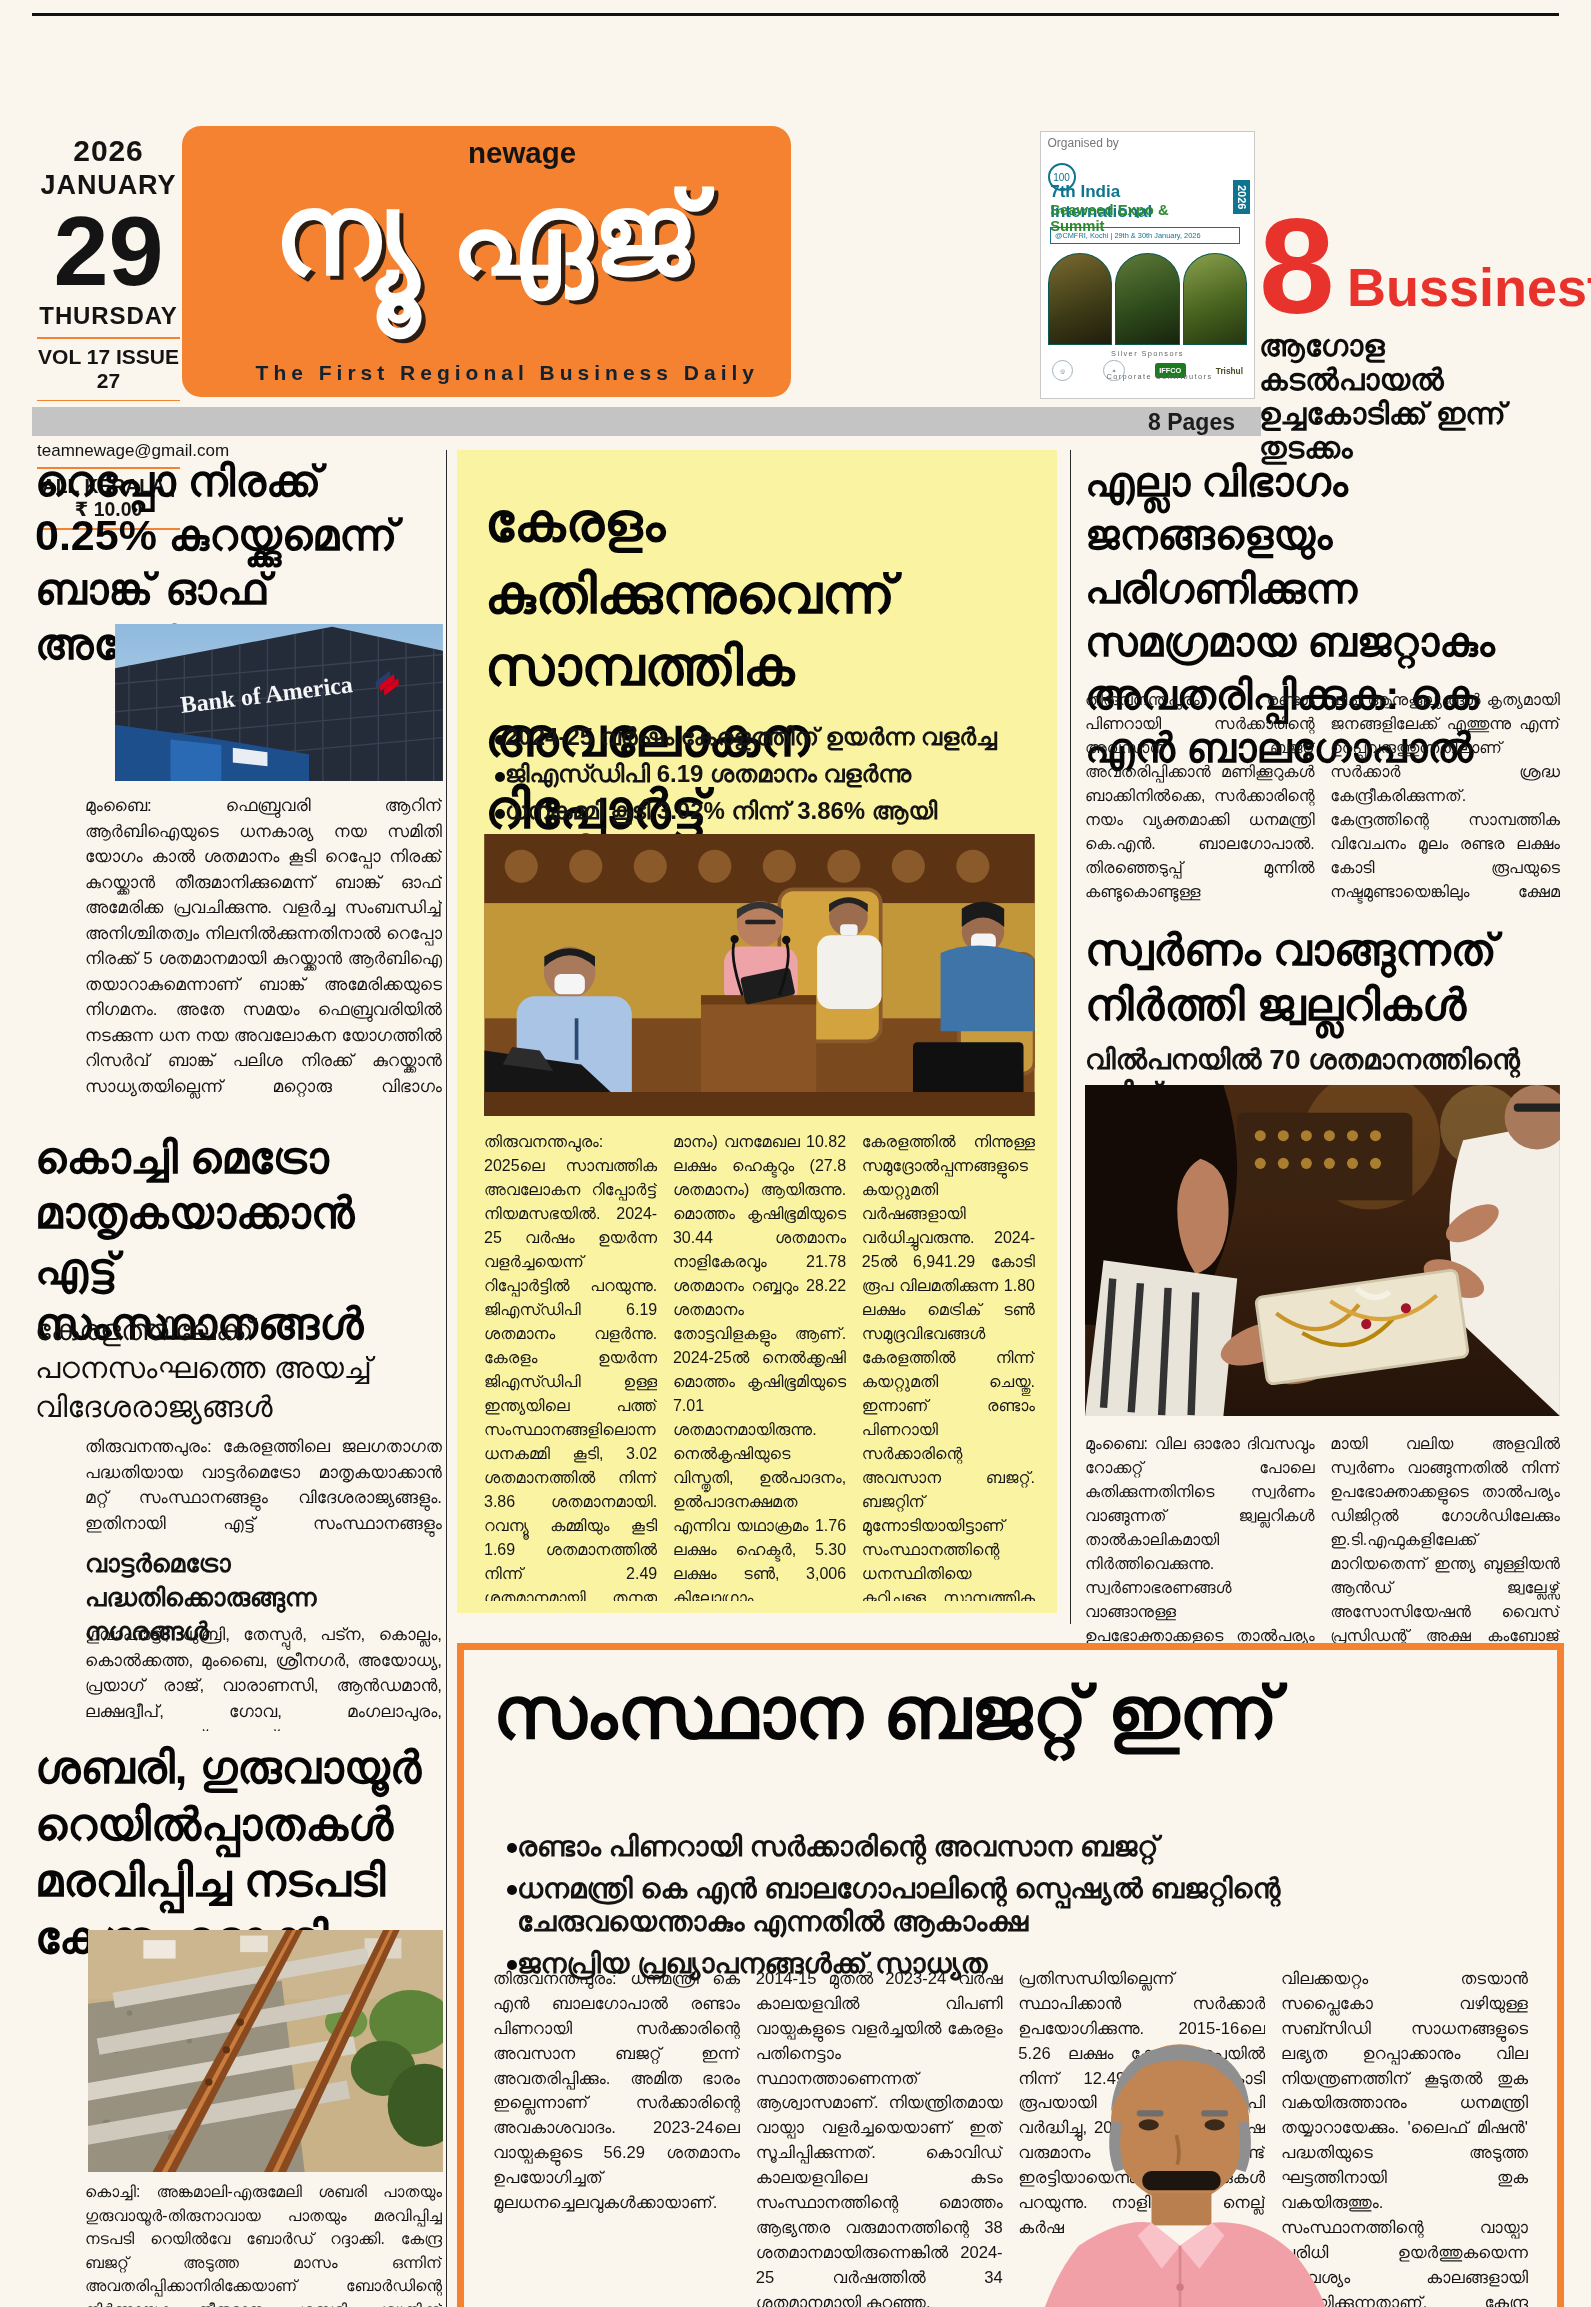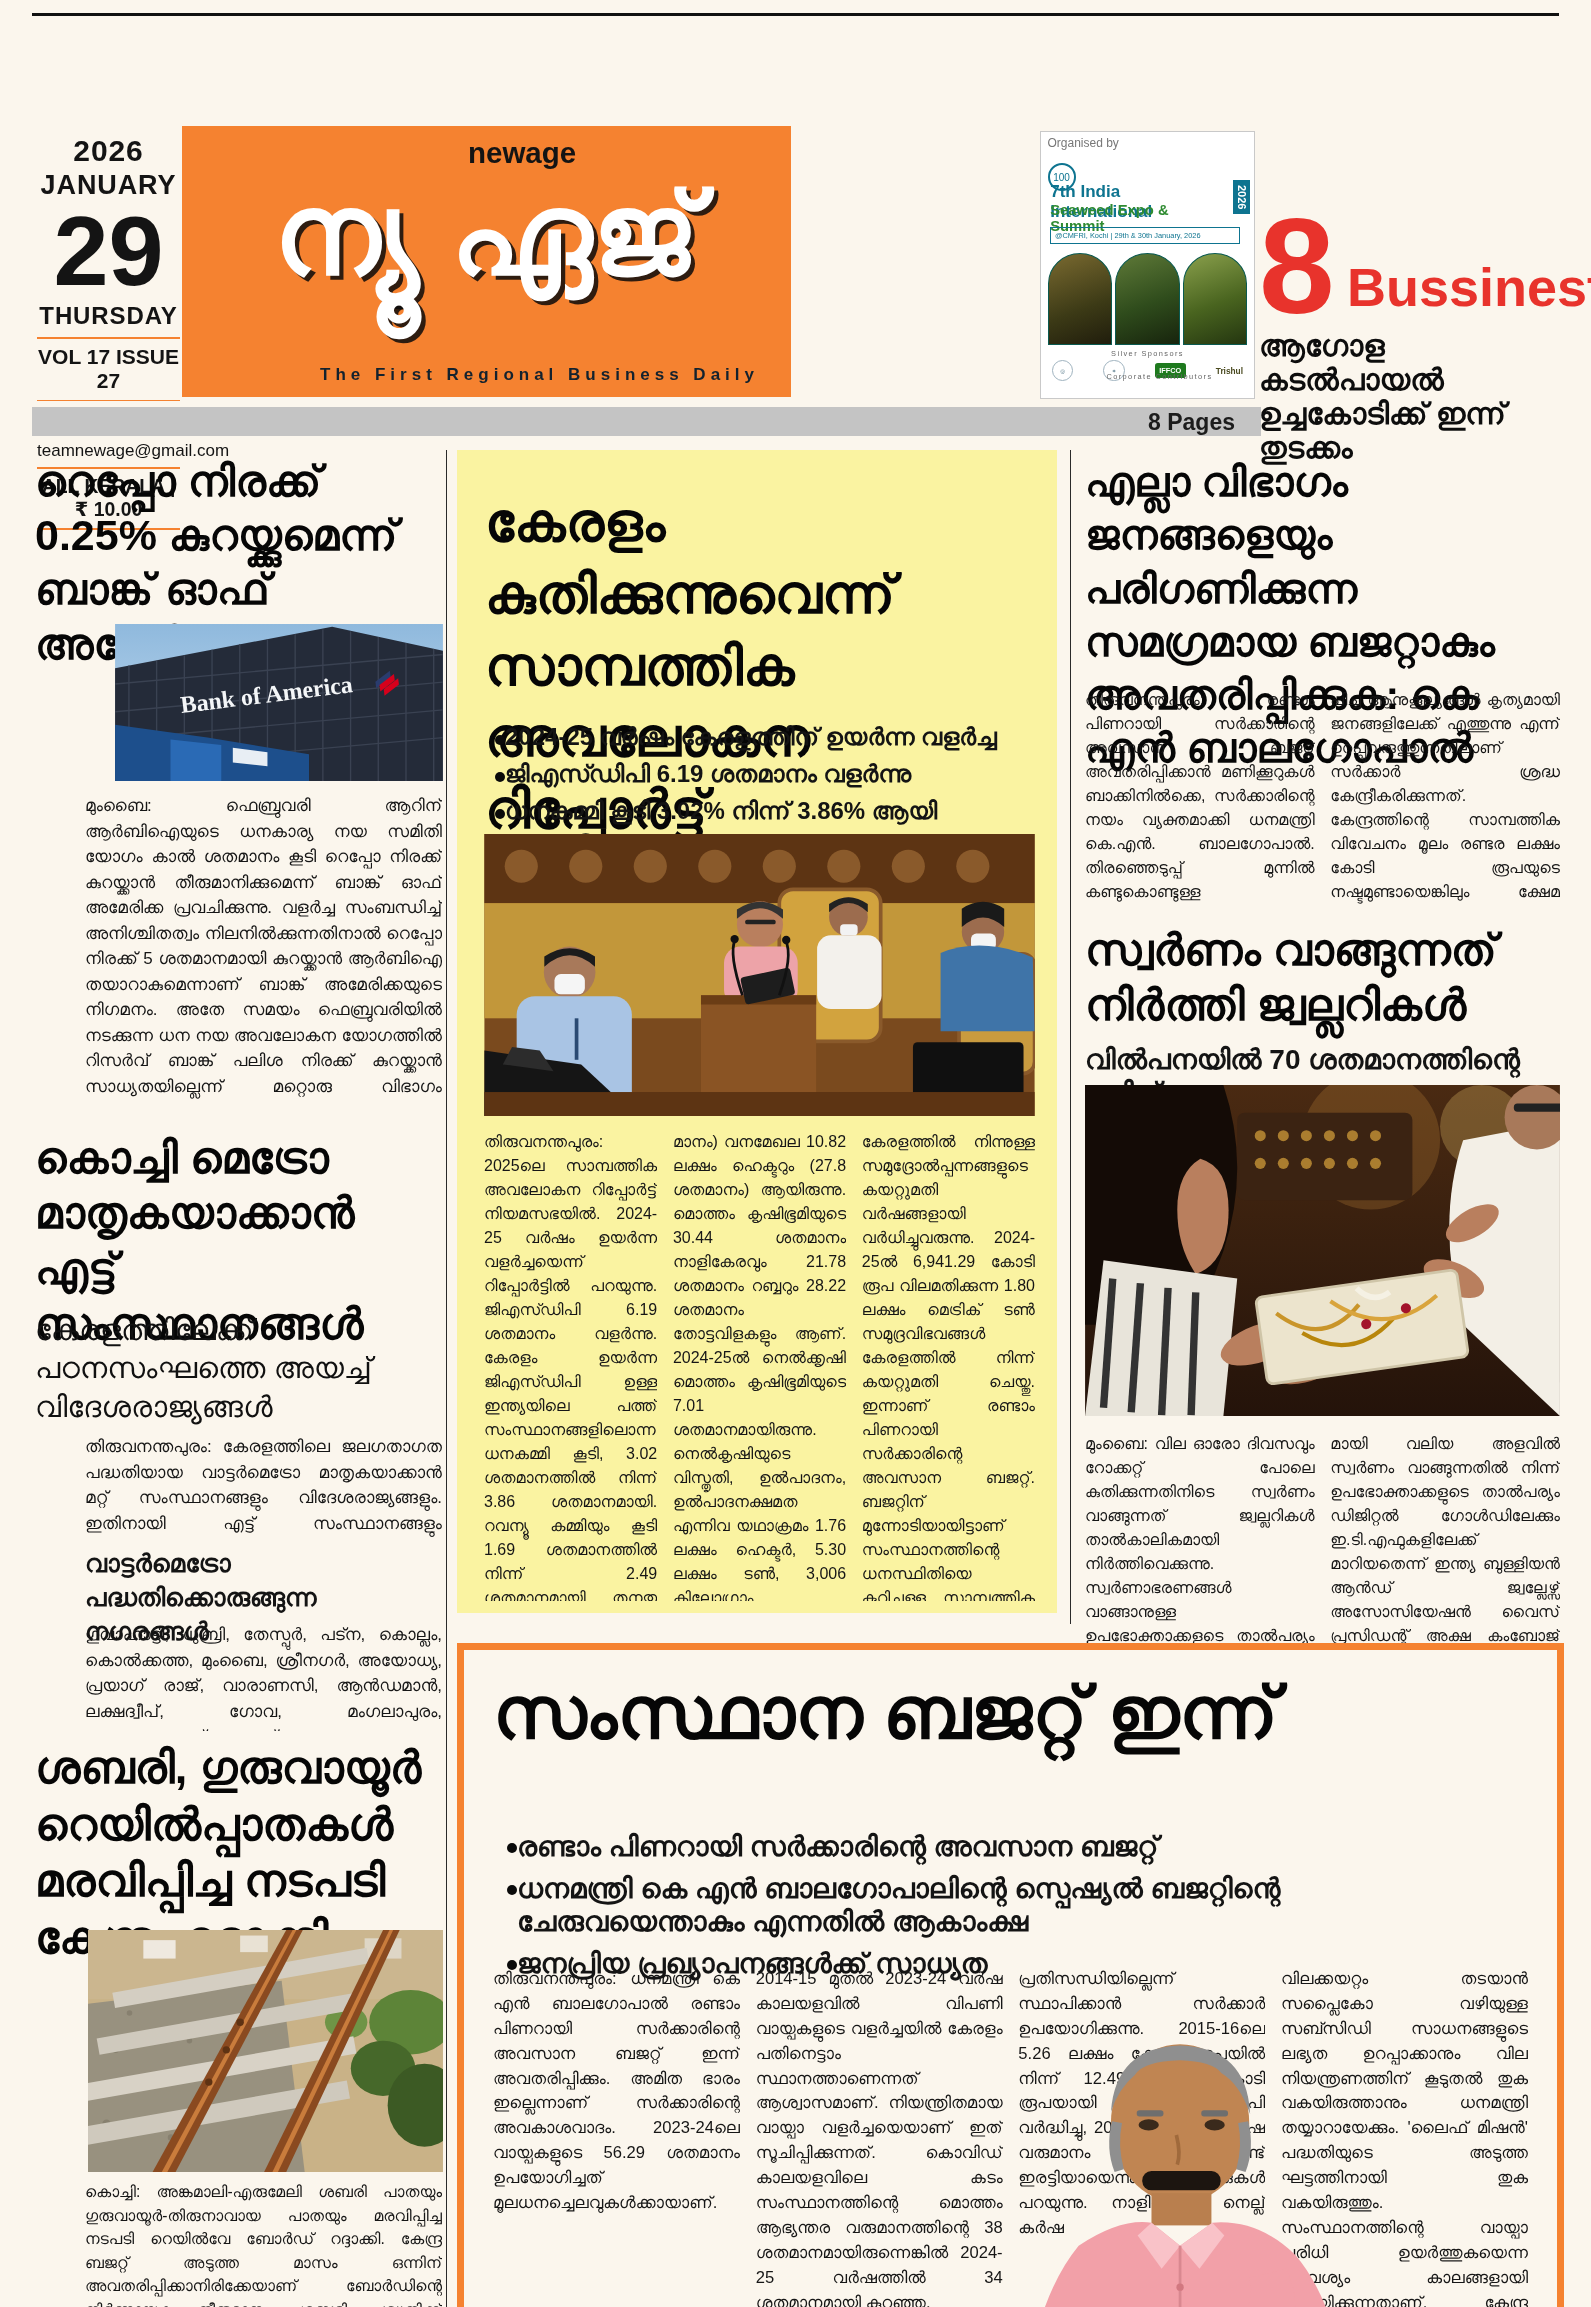--- a/index.html
+++ b/index.html
@@ -16,25 +16,25 @@
   .dateblock{left:37px;top:134px;width:143px;text-align:center;}
   .d-year{font-size:30px;font-weight:600;letter-spacing:0.9px;}
   .d-month{font-size:27px;font-weight:600;letter-spacing:0.9px;margin-top:1.8px;}
   .d-day{font-size:99px;font-weight:900;line-height:.95;margin-top:2.8px;}
   .d-wd{font-size:24px;font-weight:600;margin-top:4.6px;letter-spacing:0.9px;}
   .d-vol{font-size:21px;font-weight:700;}
   .d-fb{font-size:16px;font-weight:500;}
   .d-mail{font-size:17px;font-weight:500;}
   .d-price{font-size:19.4px;font-weight:700;}
 
-  .masthead{left:182px;top:126px;width:609px;height:271px;background:#F58230;}
+  .masthead{left:182px;top:126px;width:609px;height:271px;background:#F58230;border-radius:19px;}
   .brand-en{position:absolute;left:286px;top:10px;font-size:29.5px;font-weight:900;color:#141414;}
   .brand-ml{position:absolute;left:0;right:0;top:51px;text-align:center;font-size:115px;line-height:1;
     font-weight:900;color:#ffffff;text-shadow:4.2px 4.2px 0 rgba(10,10,10,.85);}
-  .tagline{position:absolute;right:32px;bottom:12px;font-size:17px;font-weight:700;
+  .tagline{position:absolute;right:32px;bottom:12px;font-size:21px;font-weight:700;
     letter-spacing:5px;color:#13222e;}
 
   
   .adbox{left:1040px;top:131px;width:213px;height:266px;background:#fff;border:1.4px solid #c9c9c9;
     font-size:7.4px;overflow:hidden;}
   .ad-org{position:absolute;left:6.5px;top:3.7px;font-size:12px;color:#777;}
   .ad-logo{position:absolute;left:6.5px;top:31px;width:24px;height:24px;border:2.3px solid #0e7490;
     border-radius:50%;color:#0e7490;font-weight:400;font-size:10px;display:flex;align-items:center;justify-content:center;}
   .ad-t1{position:absolute;left:9.2px;top:50px;width:175px;font-size:17px;font-weight:900;color:#0e7490;}
   .ad-t2{position:absolute;left:9.2px;top:70px;width:175px;font-size:14.8px;font-weight:900;color:#2f8b31;}

